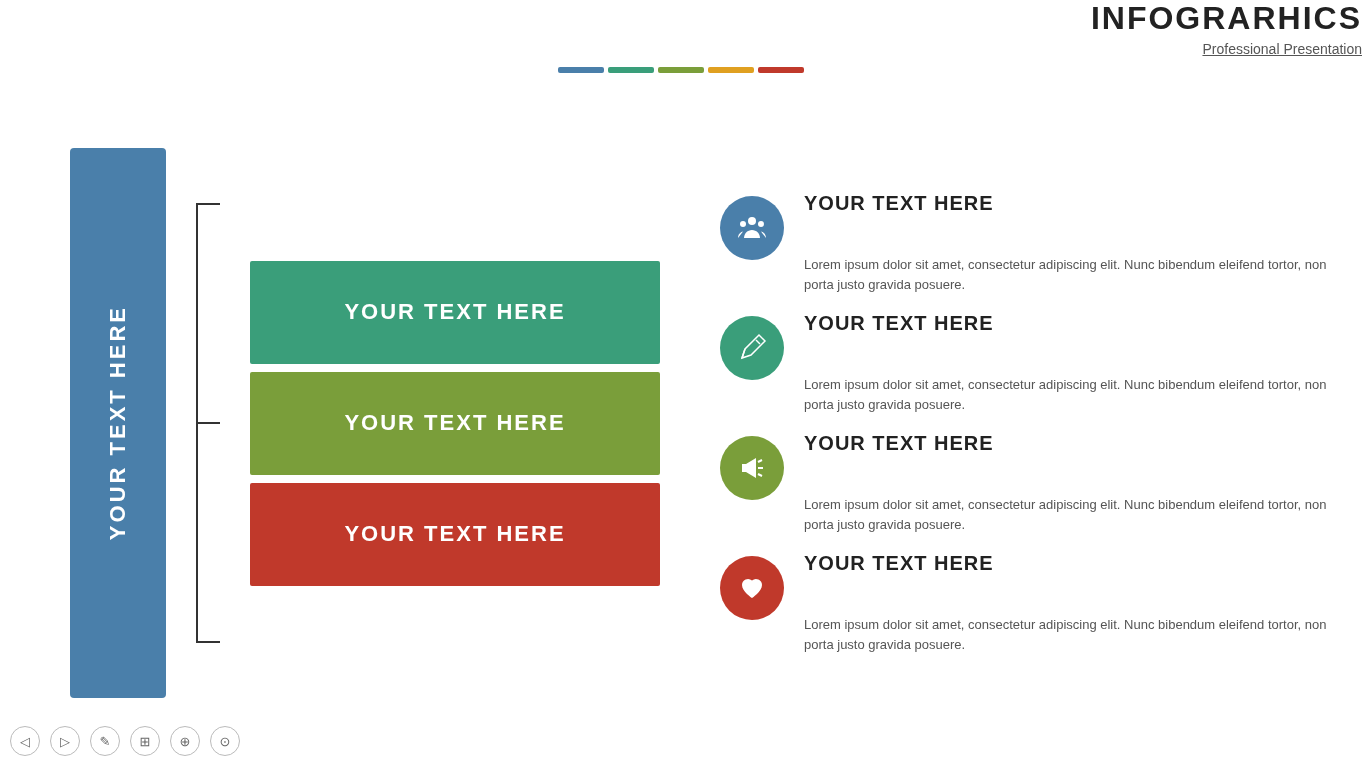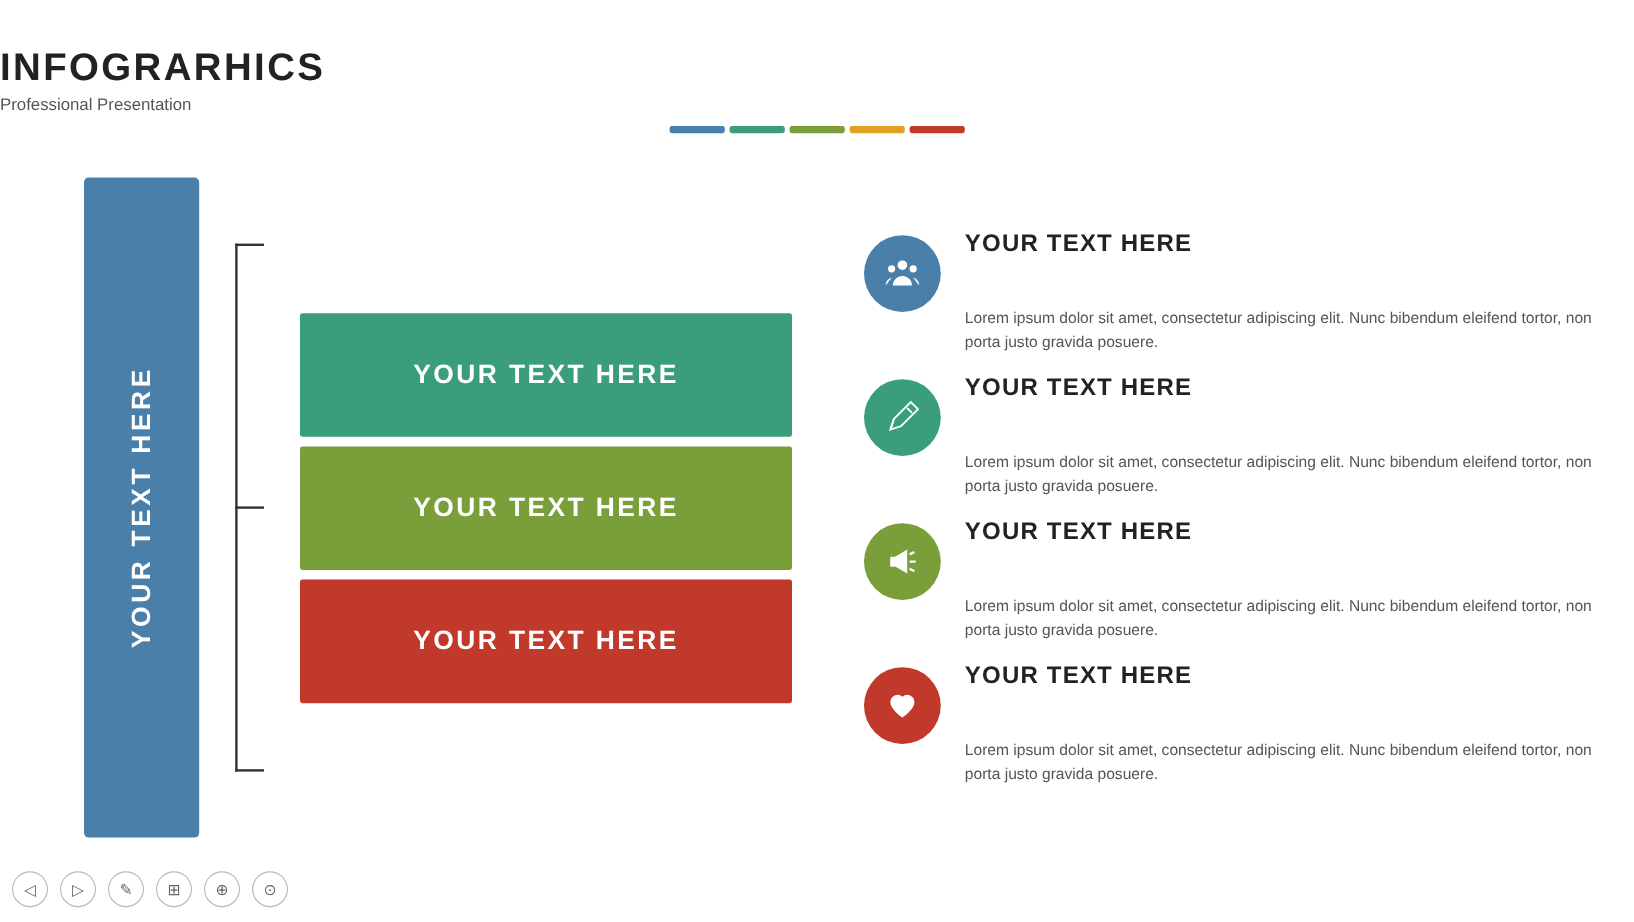--- a/index.html
+++ b/index.html
@@ -8,34 +8,34 @@
       width: 1362px;
       height: 768px;
       background: #fff;
       font-family: 'Arial', sans-serif;
       overflow: hidden;
       position: relative;
     }
 
     
     .header {
-      text-align: left;
-      padding-top: 38px;
+      text-align: right;
     }
     .header-title {
       font-size: 32px;
       font-weight: 900;
       color: #222;
       letter-spacing: 2px;
       text-transform: uppercase;
     }
     .header-subtitle {
       font-size: 14px;
       color: #555;
       margin-top: 4px;
+      text-decoration: underline;
     }
     .color-bar {
       display: flex;
       justify-content: center;
       gap: 4px;
       margin-top: 10px;
     }
     .color-bar-segment {
       width: 46px;
       height: 6px;

